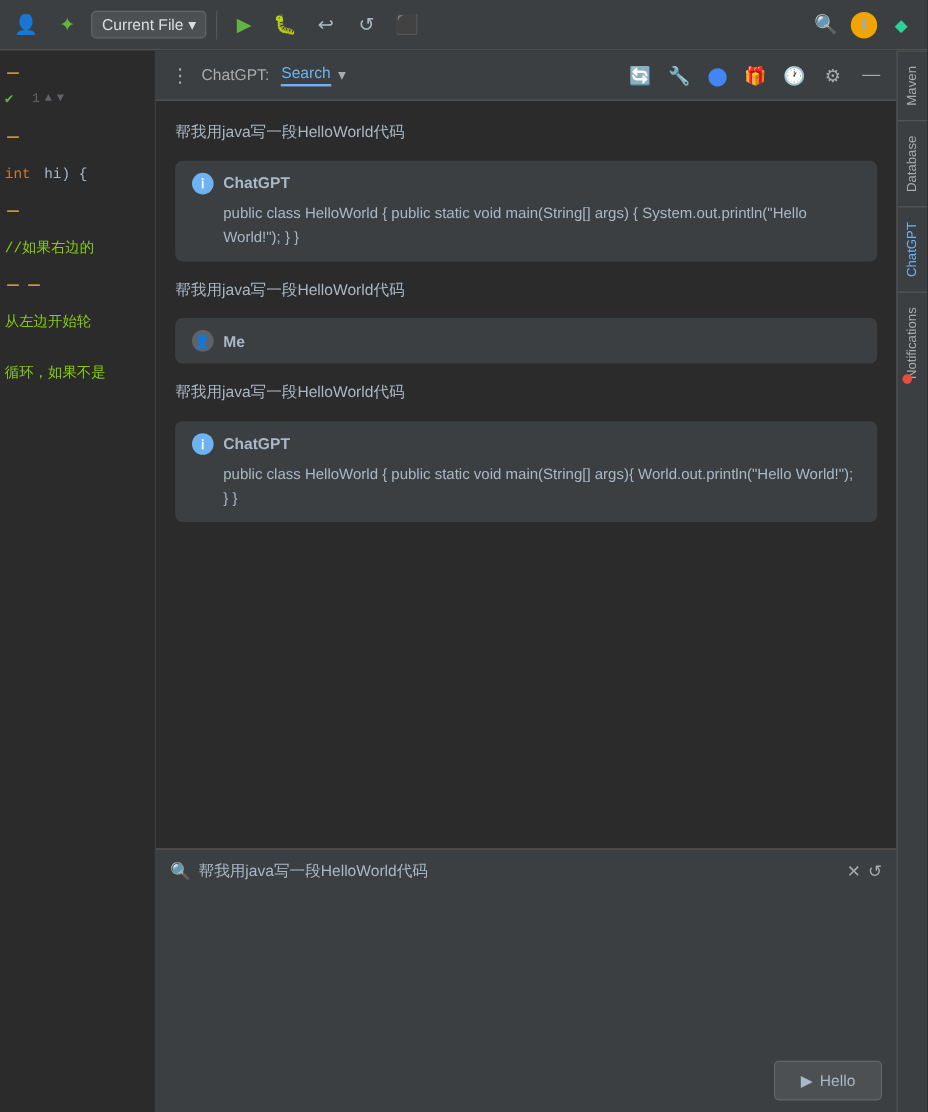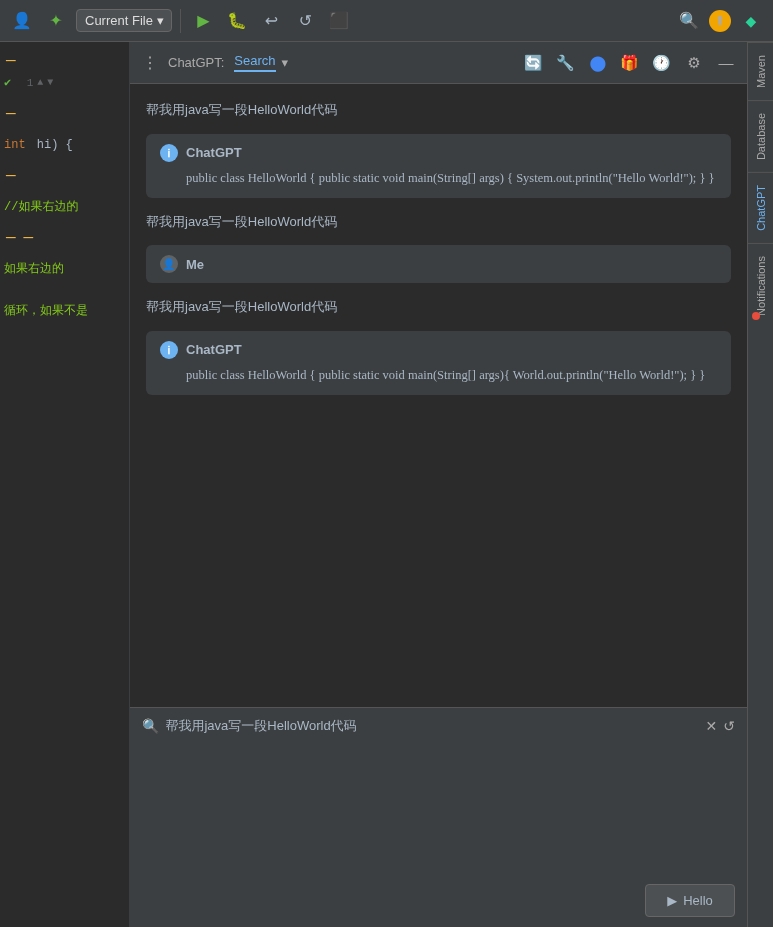--- a/index.html
+++ b/index.html
@@ -225,21 +225,21 @@
       display: flex;
       align-items: center;
       justify-content: center;
       color: #ccc;
       font-size: 11px;
       flex-shrink: 0;
     }
     .chat-bubble-content {
       color: #a9b7c6;
       font-size: 12.5px;
-      font-family: Liberation Serif, serif;
+      font-family: Liberation Sans, sans-serif;
       line-height: 1.6;
       padding-left: 26px;
     }
 
     
     .chat-input-area {
       height: 220px;
       background: #3c3f41;
       border-top: 1px solid #555;
       padding: 10px 12px;
@@ -387,21 +387,21 @@
       </div>
 
       <div class="code-line">
         <span class="code-comment">//如果右边的</span>
       </div>
       <div class="code-line" style="height:40px;">
         <span class="dash-marker" style="color:#f0b849;">—</span>
         <span class="dash-marker" style="color:#f0b849; margin-left:4px;">—</span>
       </div>
       <div class="code-line">
-        <span class="code-comment">如果右边的</span>
+        <span class="code-comment">从左边开始轮</span>
       </div>
       <div style="height:20px;"></div>
       <div class="code-line">
         <span class="code-comment">循环，如果不是</span>
       </div>
     </div>
   </div>
 
   <div class="chatgpt-panel">
 

